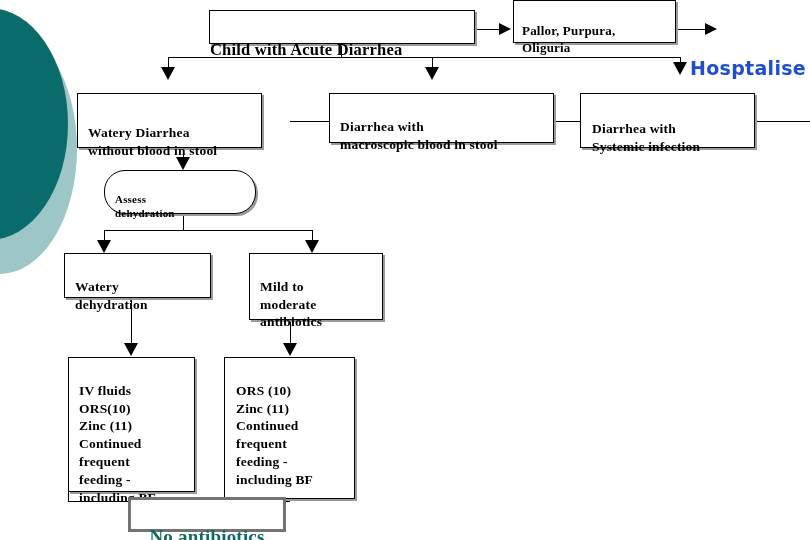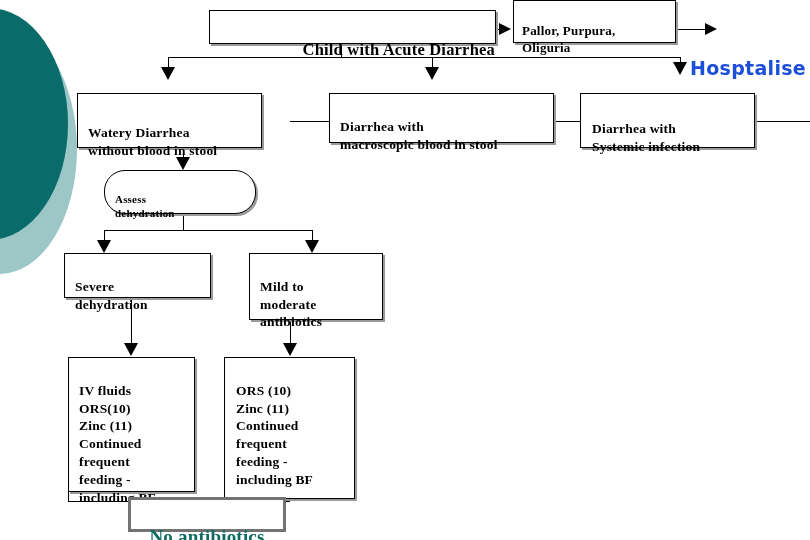--- a/index.html
+++ b/index.html
@@ -52,23 +52,23 @@
   .node.shadowed {
     box-shadow: 2px 2px 0 0 #9a9a9a;
   }
   .node-text {
     display: block;
     white-space: pre-line;
   }
 
   
   #node-root {
-    left: 209px; top: 10px; width: 287px; height: 34px;
+    left: 209px; top: 10px; width: 266px; height: 34px;
     font-size: 16.5px;
-    text-align: right;
+    text-align: left;
     padding-top: 6px;
     border-width: 1px;
   }
   #node-pallor {
     left: 513px; top: 0px; width: 163px; height: 43px;
     font-size: 13px;
     padding: 4px 0 0 8px;
   }
   #node-watery {
     left: 77px; top: 93px; width: 185px; height: 55px;
@@ -240,21 +240,21 @@
     <span class="node-text">Diarrhea with
 Systemic infection</span>
   </div>
 
   <div class="node shadowed" id="node-assess">
     <span class="node-text">Assess
 dehydration</span>
   </div>
 
   <div class="node shadowed" id="node-severe">
-    <span class="node-text">Severe
+    <span class="node-text">Watery
 dehydration</span>
   </div>
 
   <div class="node shadowed" id="node-mildmod">
     <span class="node-text">Mild to
 moderate
 antibiotics</span>
   </div>
 
   <div class="node shadowed" id="node-ivfluids">

